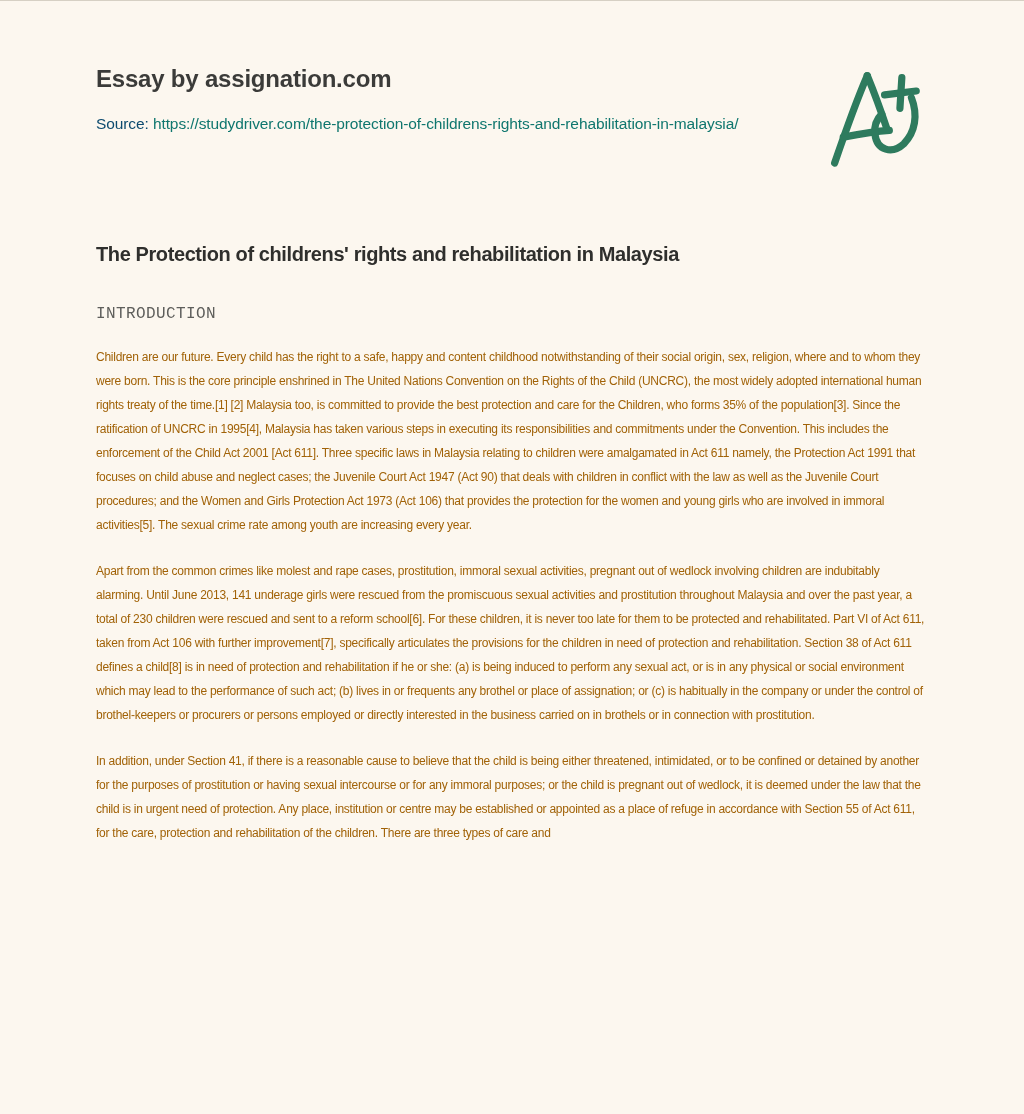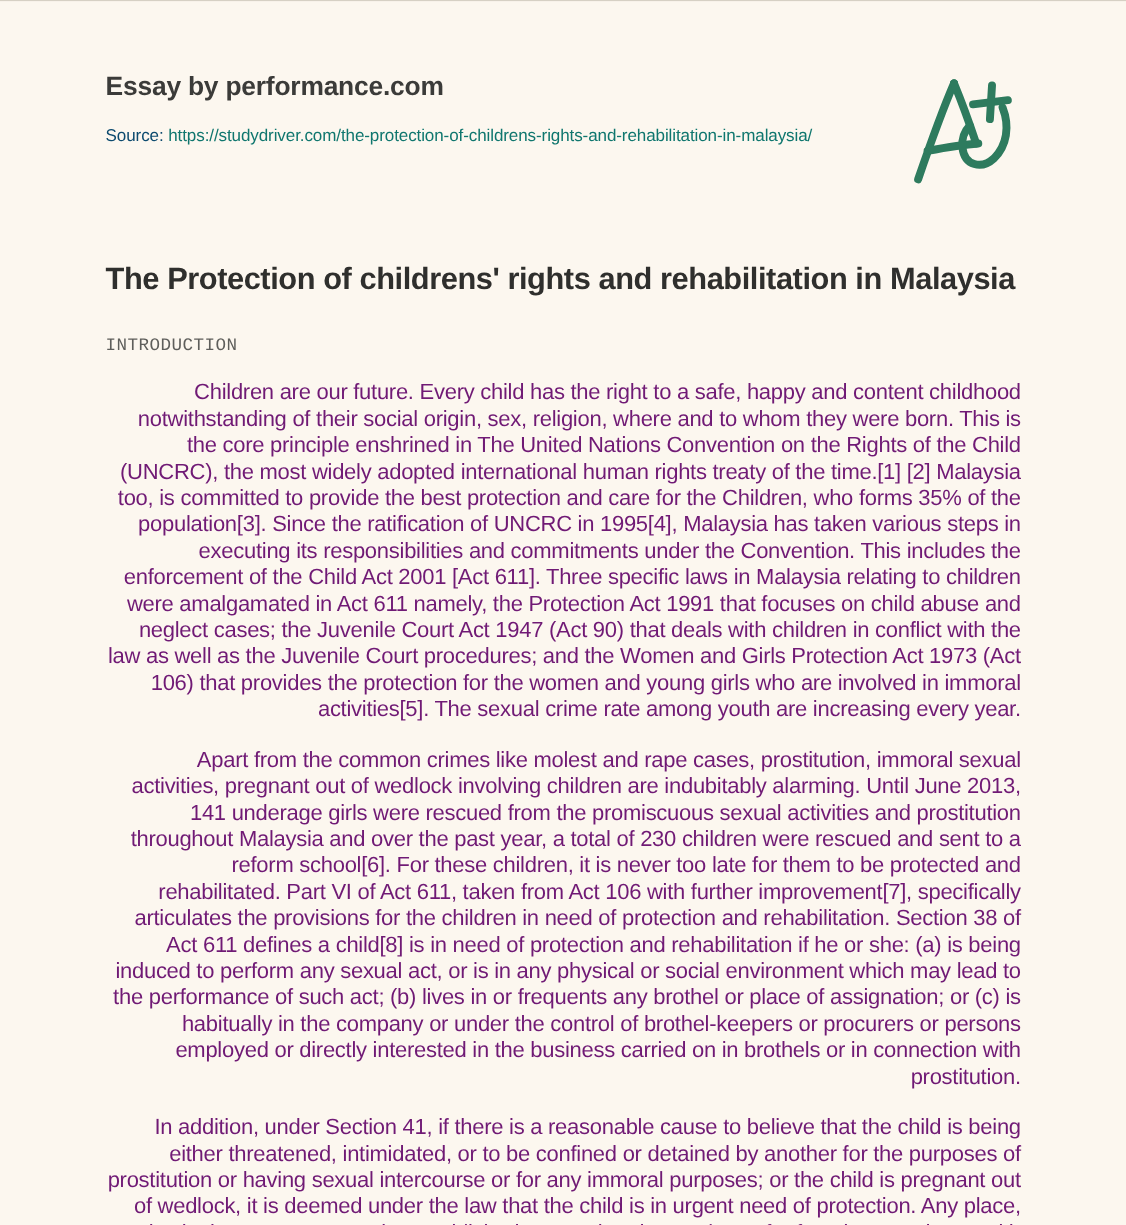--- a/index.html
+++ b/index.html
@@ -50,53 +50,52 @@
     position: absolute;
     left: 826px;
     top: 62px;
     width: 96px;
     height: 106px;
   }
 
   
   .article-title {
     margin-top: 94px;
-    font-size: 28px;
+    font-size: 20px;
     font-weight: 600;
     line-height: 42px;
     letter-spacing: -0.4px;
     color: #2f2f2d;
   }
   .intro-heading {
     margin-top: 30px;
     font-size: 16px;
     font-weight: 400;
     color: #5e5e5b;
     letter-spacing: 0.4px;
     font-family: Liberation Mono, monospace;
   }
   .body-copy p {
     margin-top: 22px;
-    font-size: 20px;
+    font-size: 12px;
     line-height: 24px;
     letter-spacing: -0.25px;
-    color: #701a75;
-    text-align: right;
+    color: #a16207;
   }
 </style>
 </head>
 <body>
 
 <div class="top-edge"></div>
 
 <div class="page">
 
   <div class="header-row">
     <div class="header-left">
-      <div class="essay-by">Essay by performance.com</div>
+      <div class="essay-by">Essay by assignation.com</div>
       <div class="source-line">
         <span class="source-label">Source:</span>
         <a href="#" class="source-link">https://studydriver.com/the-protection-of-childrens-rights-and-rehabilitation-in-malaysia/</a>
       </div>
     </div>
   </div>
 
   <div class="logo-wrap">
     
     <svg width="96" height="106" viewBox="0 0 100 110" fill="none">

